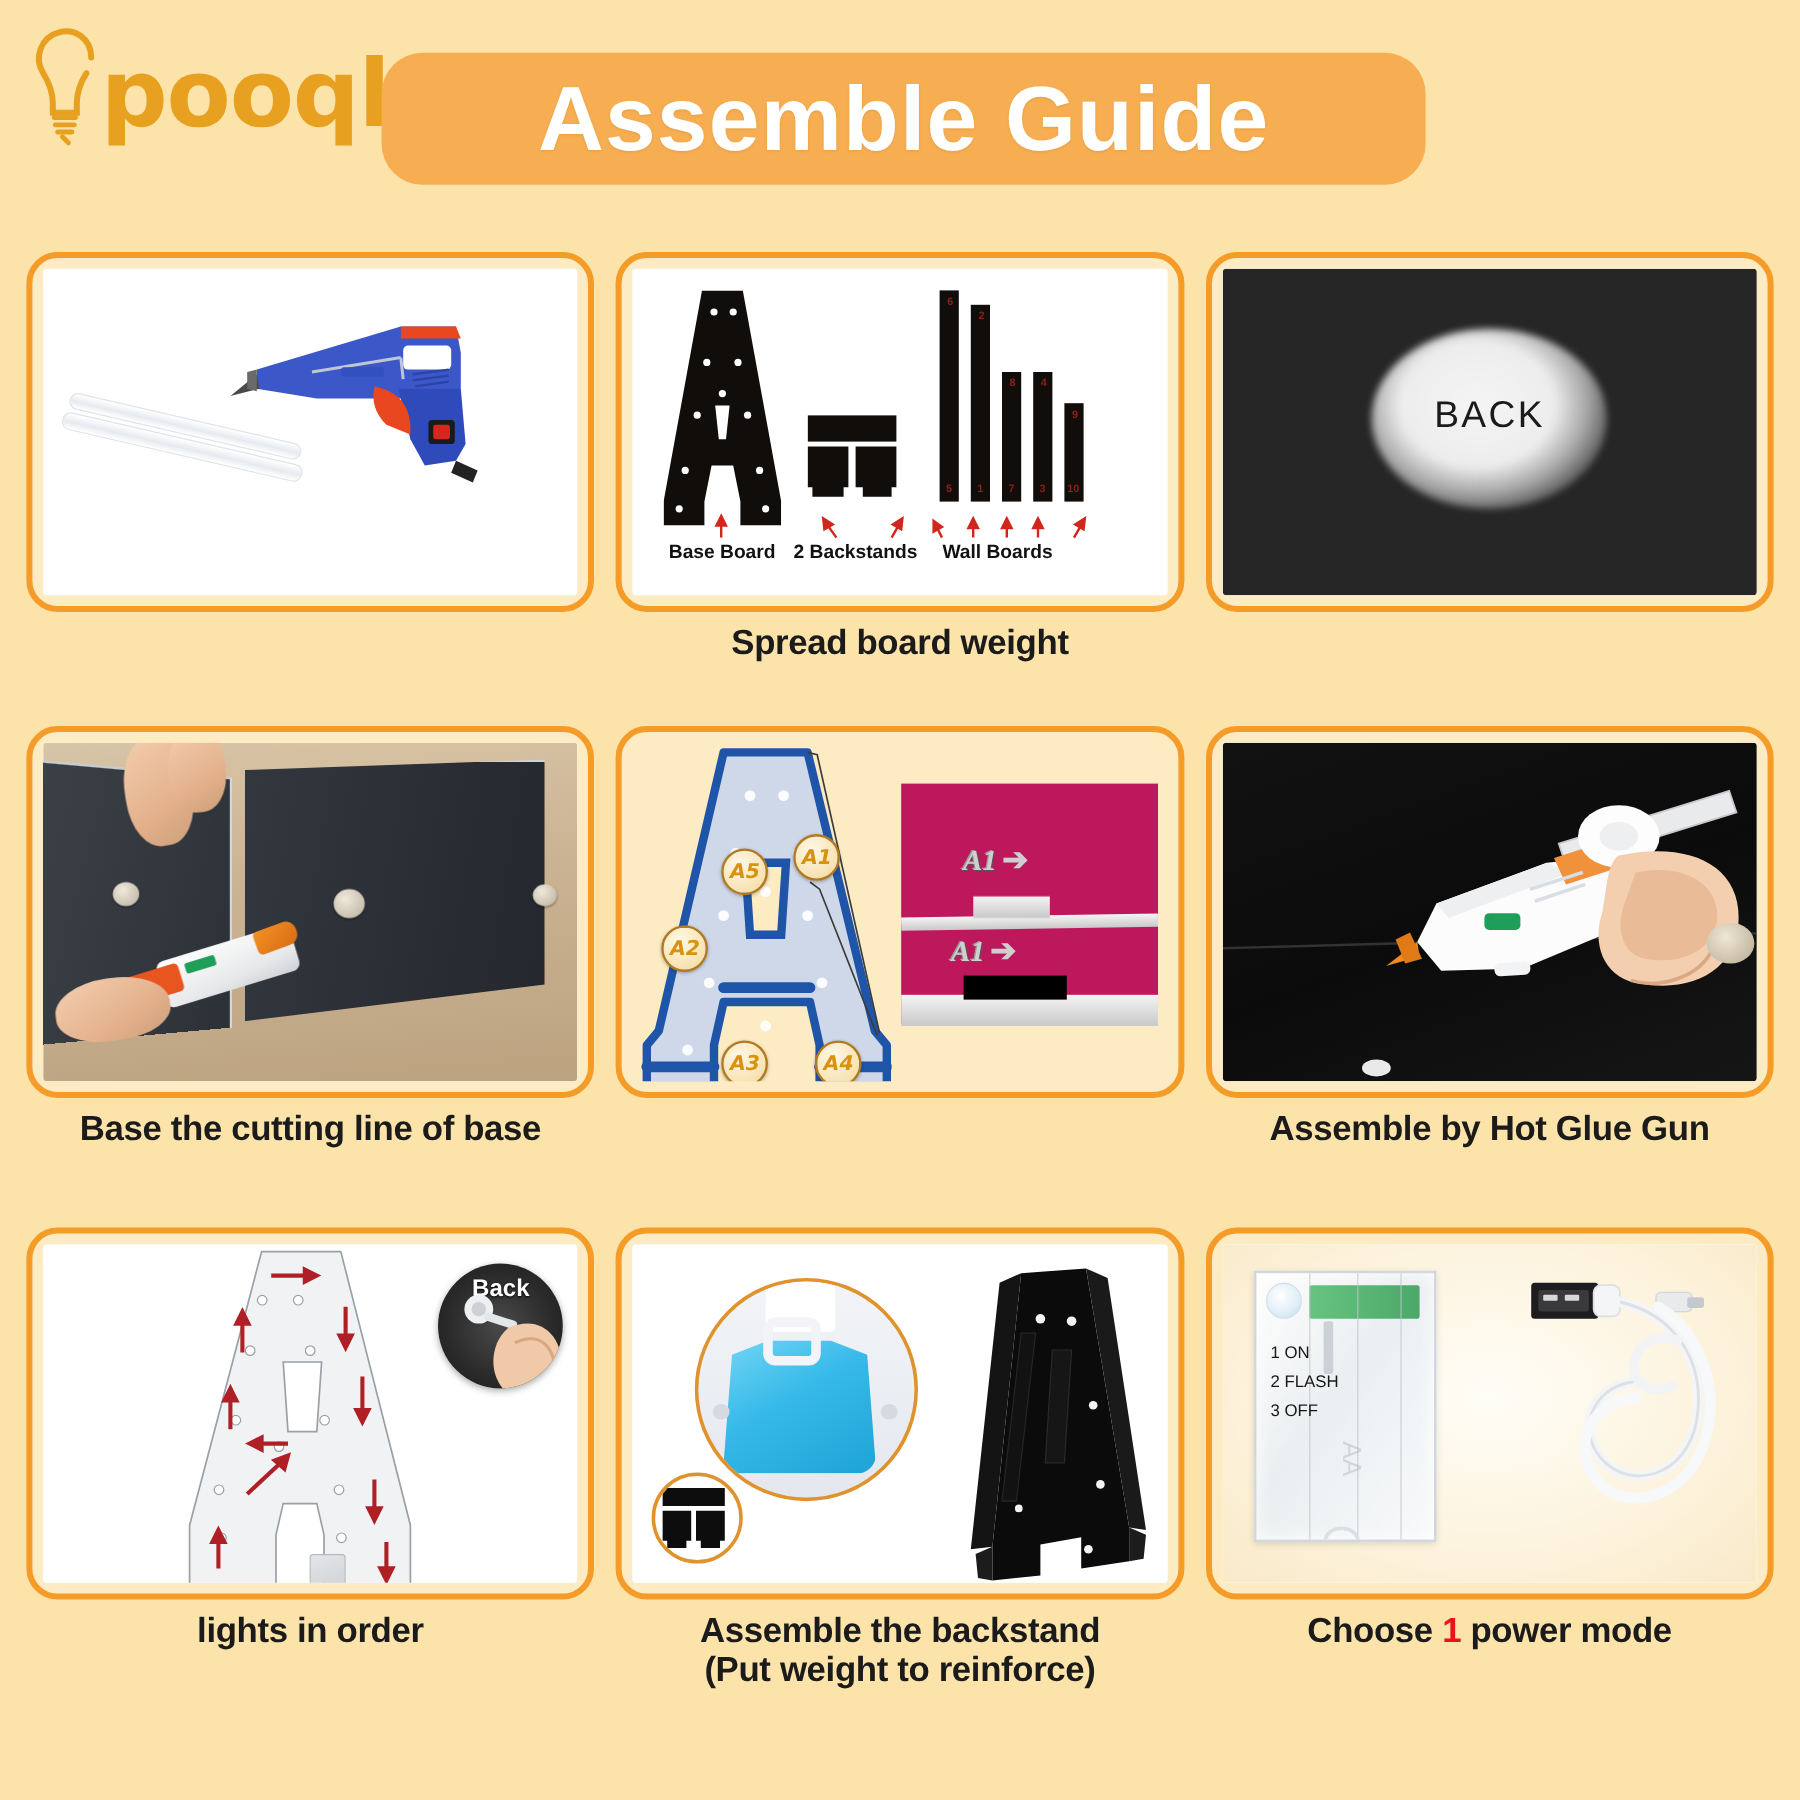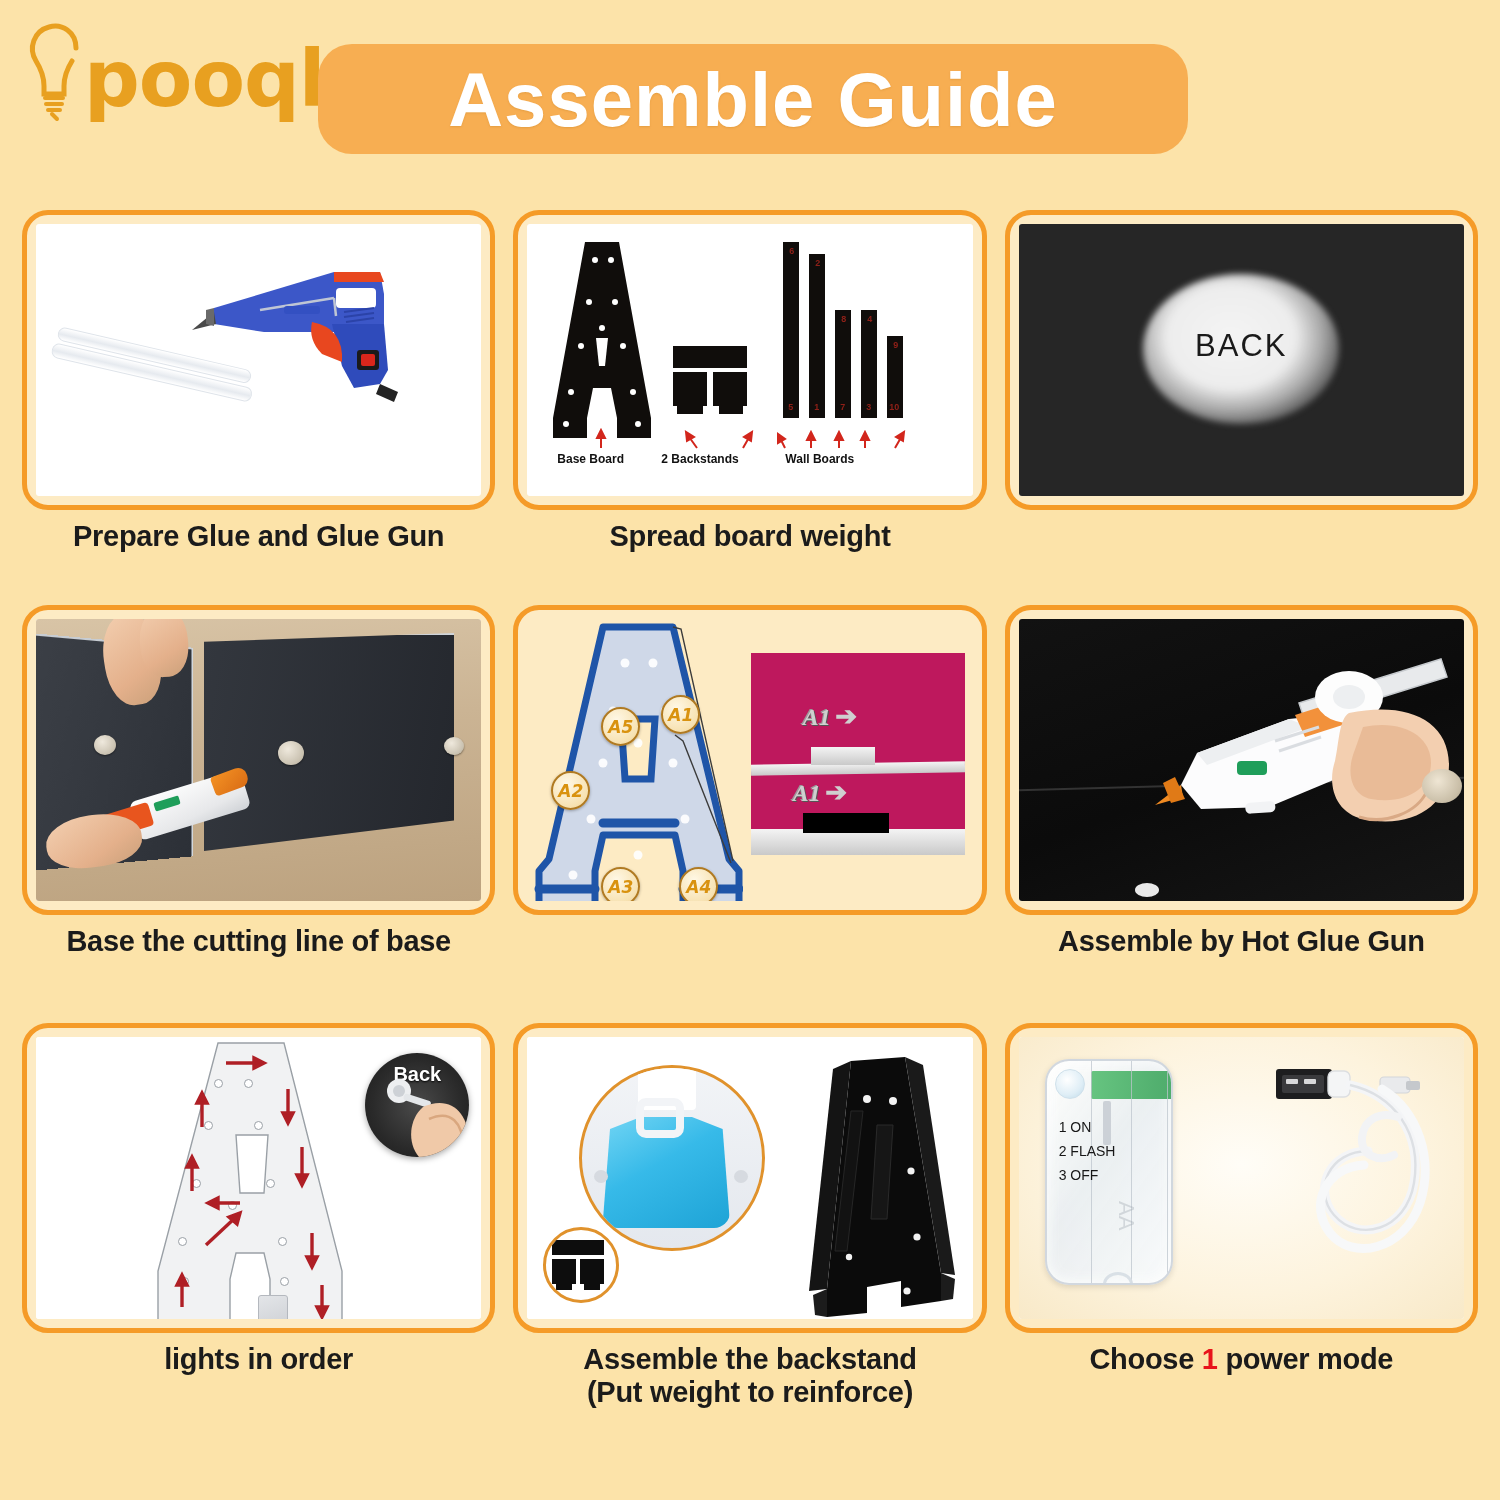--- a/index.html
+++ b/index.html
@@ -88,21 +88,21 @@
     transform-origin: left center;
   }
   #gs1 { left: 22px; top: 102px; width: 198px; height: 14px; transform: rotate(13deg); }
   #gs2 { left: 16px; top: 118px; width: 205px; height: 15px; transform: rotate(13deg); }
   #gungroup { position: absolute; left: 148px; top: 26px; width: 240px; height: 170px; }
 
   
   .bp-wrap { position: absolute; inset: 0; }
   .blk { position: absolute; background: #100D0B; }
   .bp-label {
-    position: absolute; font-size: 12px; font-weight: bold; color: #111;
+    position: absolute; font-size: 16px; font-weight: bold; color: #111;
     white-space: nowrap; font-family: "Liberation Sans", sans-serif;
   }
   .wb-num {
     position: absolute; font-size: 9px; font-weight: bold; color: #8E2018;
     font-family: "Liberation Sans", sans-serif;
   }
 
   
   #backboard {
     position: absolute; inset: 0; background: #262626;
@@ -222,22 +222,22 @@
   }
   #c8 .smallcirc {
     position: absolute; left: 16px; top: 190px; width: 76px; height: 76px;
     border-radius: 50%; border: 3px solid #E0922C; overflow: hidden; background:#fff;
   }
 
   
   #c9 .sheet { position:absolute; inset:0;
     background: radial-gradient(ellipse at 50% 45%, #fffdf7 0%, #fdf3dd 60%, #f8e9c8 100%); }
   #battbox {
-    position:absolute; left: 26px; top: 22px; width: 128px; height: 226px;
-    border-radius: 24px;
+    position:absolute; left: 26px; top: 22px; width: 152px; height: 226px;
+    border-radius: 0;
     background: linear-gradient(125deg, rgba(255,255,255,.96), rgba(233,238,242,.92) 45%, rgba(248,250,252,.95));
     border: 2px solid rgba(205,212,219,.9);
     box-shadow: inset 0 0 14px rgba(255,255,255,.9), 0 2px 6px rgba(0,0,0,.13);
     overflow:hidden;
   }
   #battbox .pcb {
     position:absolute; left: 44px; top: 10px; width: 92px; height: 28px;
     background: linear-gradient(90deg,#4dbb6b,#2f9c51);
     opacity:.85; border-radius: 2px;
   }
@@ -316,21 +316,20 @@
                   <path d="M160 67 L190 63"></path>
                 <path d="M162 72 L190 68"></path>
               </g>
 
               <path d="M196 134 L214 142 L210 152 L192 144 Z" fill="#232323"></path>
               <rect x="100" y="56" width="36" height="8" rx="3" fill="#3350C2"></rect>
             </svg>
           </div>
         </div>
       </div>
-      <div class="caption">Prepare Glue and Glue Gun</div>
     </div>
 
     <div class="cell">
       <div class="card h1">
         <div class="photo" id="c2">
           <div class="bp-wrap">
 
             <svg style="position:absolute;left:26px;top:18px;" width="98" height="196" viewBox="0 0 98 196">
               <path d="M32 0 L66 0 L98 176 L98 196 L64 196 L64 176 L58 146 L40 146 L34 176 L34 196 L0 196 L0 176 Z" fill="#100D0B"></path>
               <path d="M43 96 L55 96 L52 124 L46 124 Z" fill="#FFFFFF"></path>

